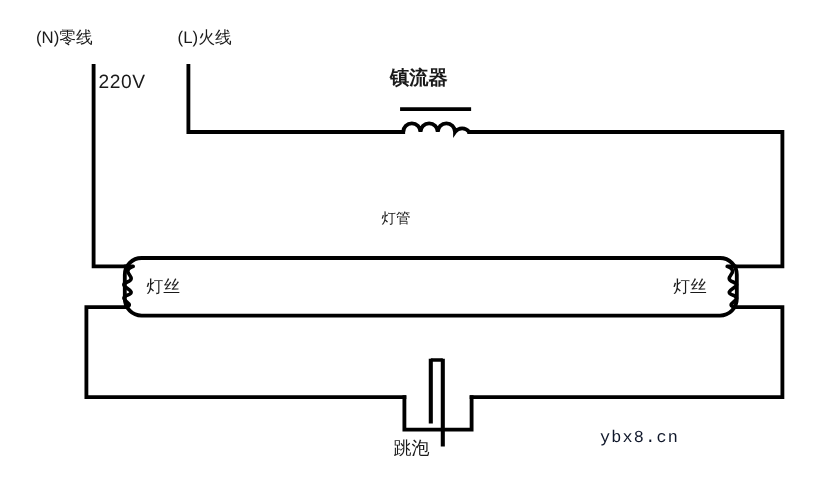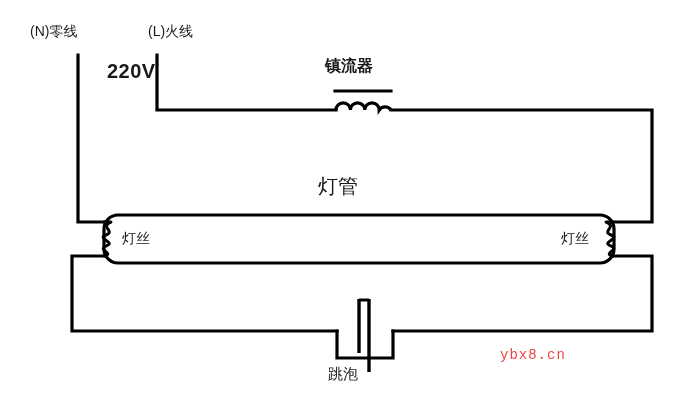--- a/index.html
+++ b/index.html
@@ -26,30 +26,30 @@
   }
   .lbl {
     position: absolute;
     color: #1a1a1a;
     white-space: nowrap;
     line-height: 1;
     font-family: "Liberation Sans", "DejaVu Sans", sans-serif;
   }
   .lbl-n      { left: 30px;  top: 24px;  font-size: 14px; }
   .lbl-l      { left: 148px; top: 24px;  font-size: 14px; }
-  .lbl-220    { left: 107px;  top: 61px;  font-size: 20px; font-weight: bold; letter-spacing: 0.5px; }
+  .lbl-220    { left: 82px;  top: 61px;  font-size: 16px; font-weight: normal; letter-spacing: 0.5px; }
   .lbl-ballast{ left: 325px; top: 58px;  font-size: 16px; font-weight: bold; }
-  .lbl-tube   { left: 318px; top: 176px; font-size: 20px; }
+  .lbl-tube   { left: 318px; top: 176px; font-size: 12px; }
   .lbl-fil-l  { left: 122px; top: 231px; font-size: 14px; }
   .lbl-fil-r  { left: 561px; top: 231px; font-size: 14px; }
   .lbl-starter{ left: 328px; top: 366px; font-size: 15px; }
   .lbl-mark {
-    left: 500px; top: 348px;
+    left: 500px; top: 358px;
     font-size: 14px;
-    color: #ef4444;
+    color: #0f172a;
     font-family: "Liberation Mono", "DejaVu Sans Mono", monospace;
     letter-spacing: 1px;
   }
 </style>
 </head>
 <body>
 
 <div id="canvas">
 
   <svg class="diagram" viewBox="0 0 689 403">

